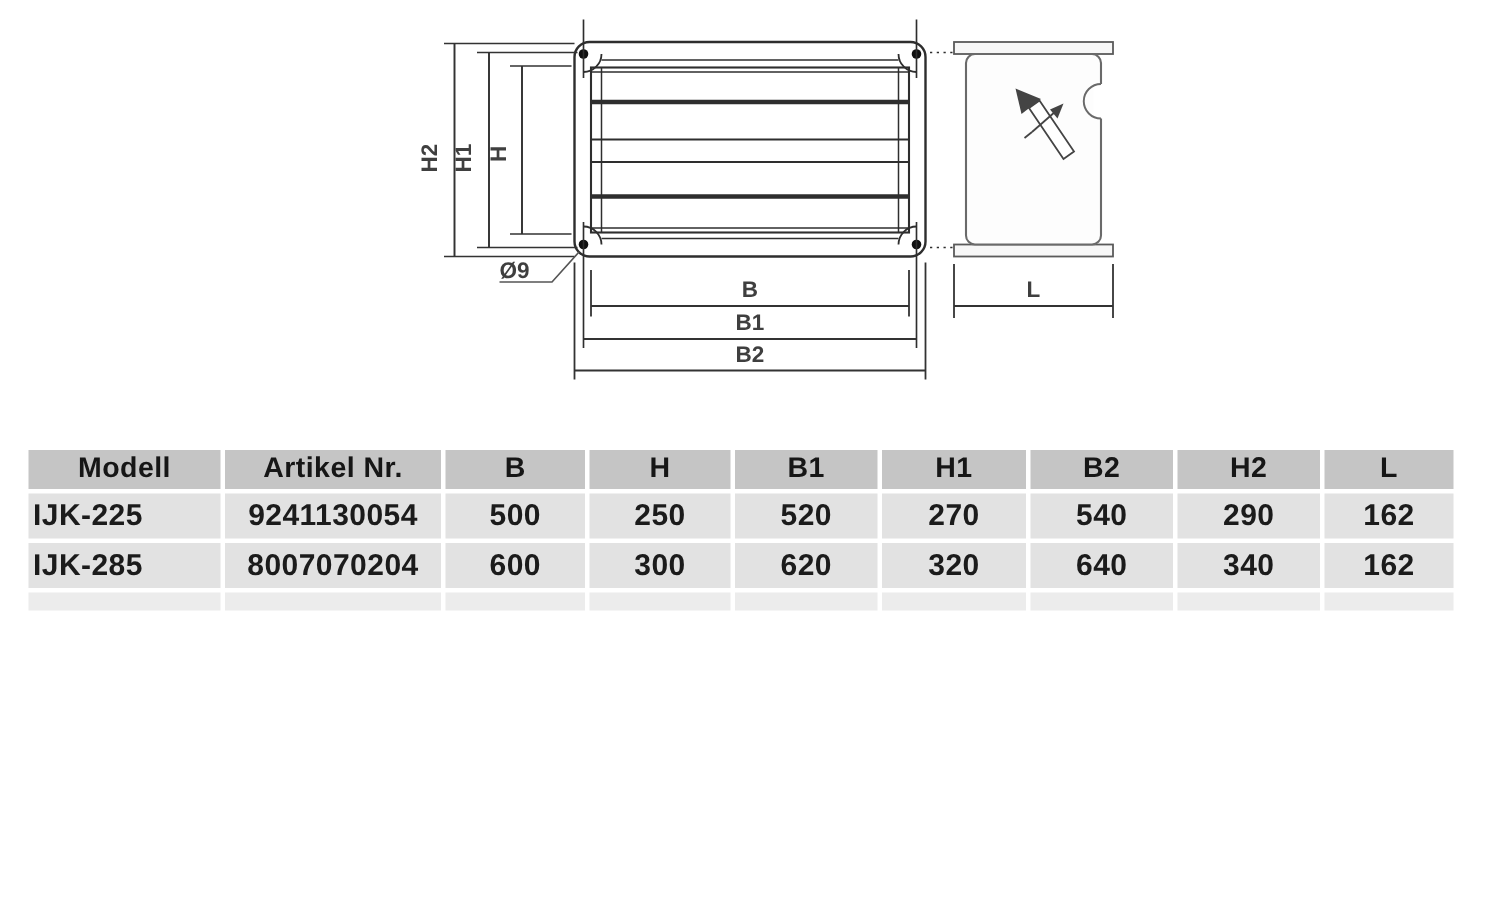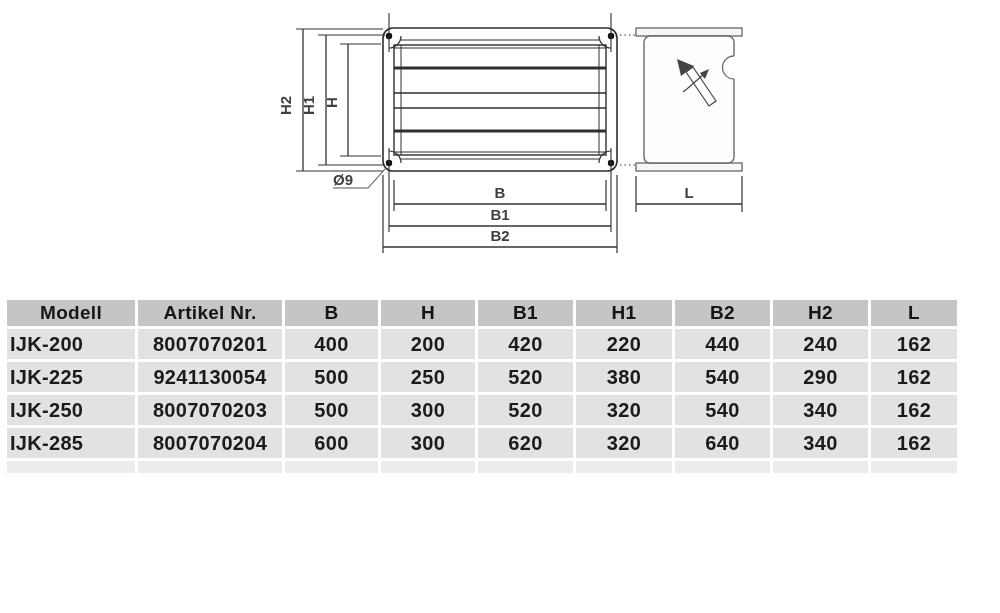--- a/index.html
+++ b/index.html
@@ -1,20 +1,20 @@
 <!DOCTYPE html>
 <html><head>
 <meta charset="utf-8">
 <style>
   html,body{margin:0;padding:0;background:#fff;}
   #page{position:relative;width:1000px;height:613px;background:#ffffff;overflow:hidden;
         font-family:"Liberation Sans",sans-serif;}
   #drawing{position:absolute;left:0;top:0;}
   svg text{font-family:"Liberation Sans",sans-serif;font-weight:bold;fill:#3f3f3f;font-size:15px;}
-  .spec-table{position:absolute;left:4px;top:297px;width:956px;
+  .spec-table{position:absolute;left:16px;top:297px;width:956px;
               border-collapse:separate;border-spacing:3px;table-layout:fixed;}
   .spec-table th{background:#c5c5c5;height:26px;font-size:19px;font-weight:bold;color:#161616;
                  text-align:center;padding:0;letter-spacing:0.3px;}
   .spec-table td{background:#e2e2e2;height:30px;font-size:20px;font-weight:bold;color:#1b1b1b;
                  text-align:center;padding:0;letter-spacing:0.3px;}
   .spec-table td.c-modell{text-align:left;padding-left:3px;}
   .spec-table tr.ghost-row td{background:#ececec;height:12px;}
 </style>
 </head>
 <body>
@@ -145,50 +145,28 @@
         <th>H</th>
         <th>B1</th>
         <th>H1</th>
         <th>B2</th>
         <th>H2</th>
         <th>L</th>
       </tr>
     </thead>
     <tbody>
       <tr>
-        <td class="c-modell">IJK-200</td>
-        <td>8007070201</td>
-        <td>400</td>
-        <td>200</td>
-        <td>420</td>
-        <td>220</td>
-        <td>440</td>
-        <td>240</td>
-        <td>162</td>
-      </tr>
-      <tr>
         <td class="c-modell">IJK-225</td>
         <td>9241130054</td>
         <td>500</td>
         <td>250</td>
         <td>520</td>
-        <td>380</td>
+        <td>270</td>
         <td>540</td>
         <td>290</td>
-        <td>162</td>
-      </tr>
-      <tr>
-        <td class="c-modell">IJK-250</td>
-        <td>8007070203</td>
-        <td>500</td>
-        <td>300</td>
-        <td>520</td>
-        <td>320</td>
-        <td>540</td>
-        <td>340</td>
         <td>162</td>
       </tr>
       <tr>
         <td class="c-modell">IJK-285</td>
         <td>8007070204</td>
         <td>600</td>
         <td>300</td>
         <td>620</td>
         <td>320</td>
         <td>640</td>

